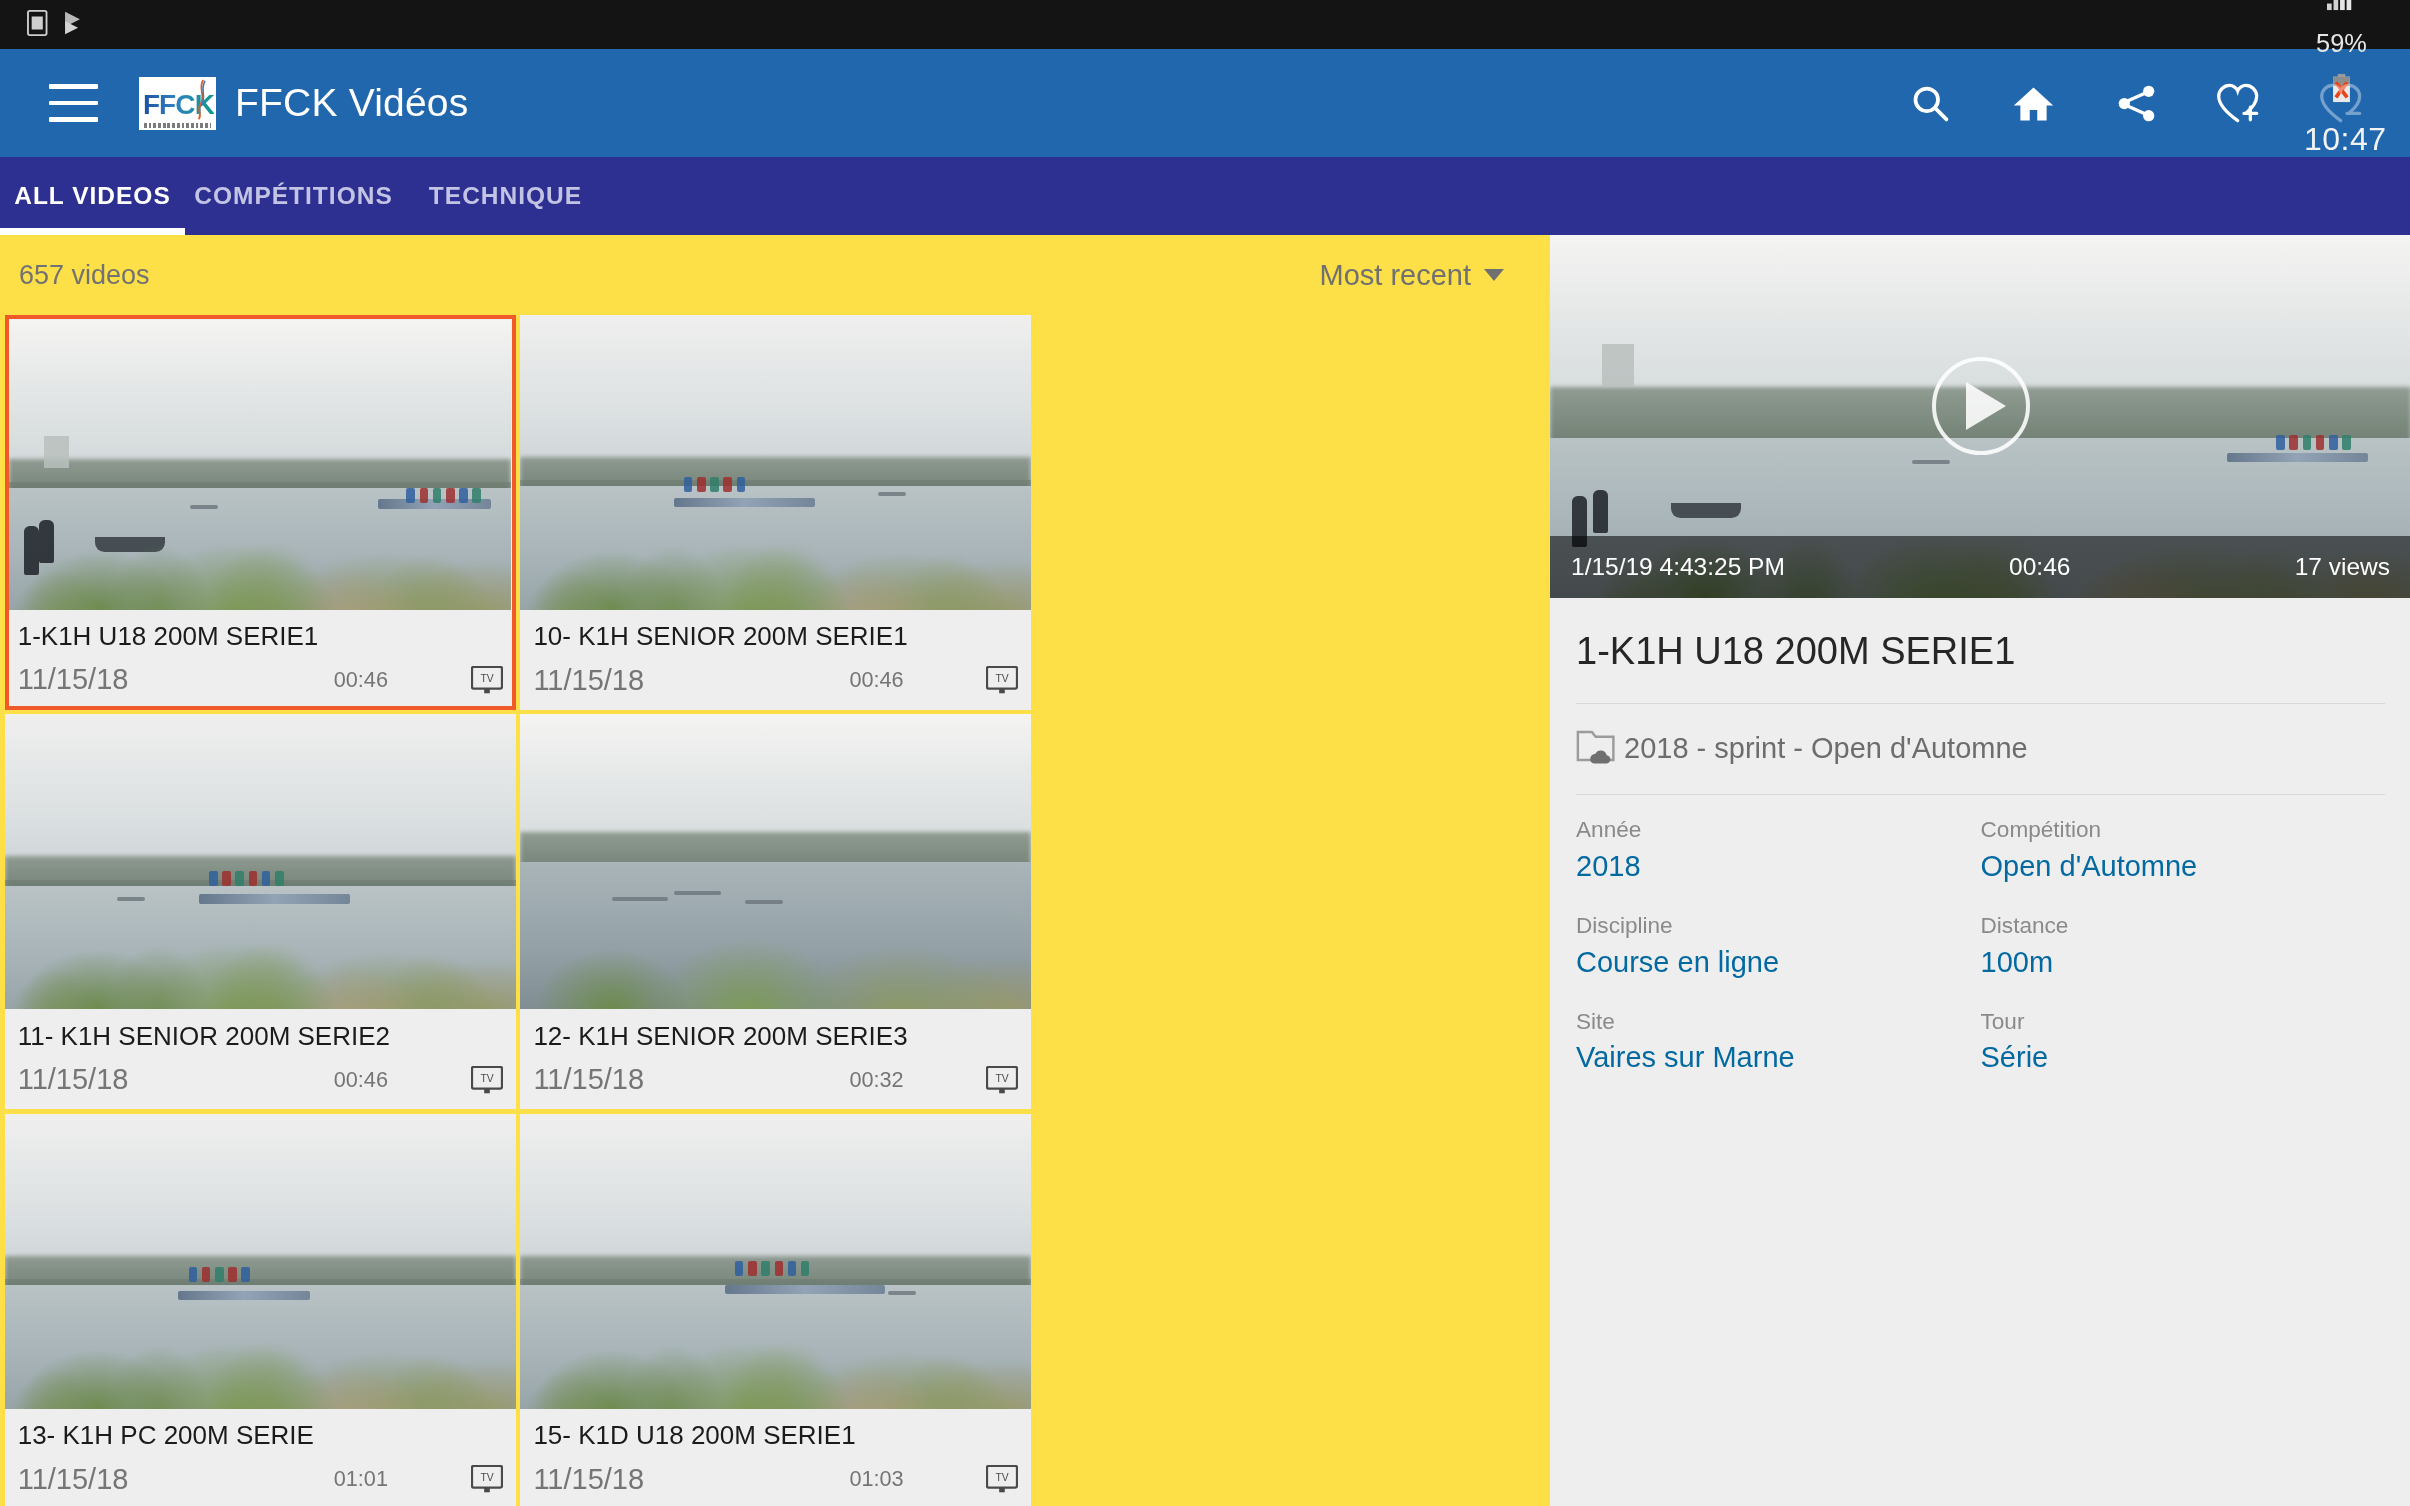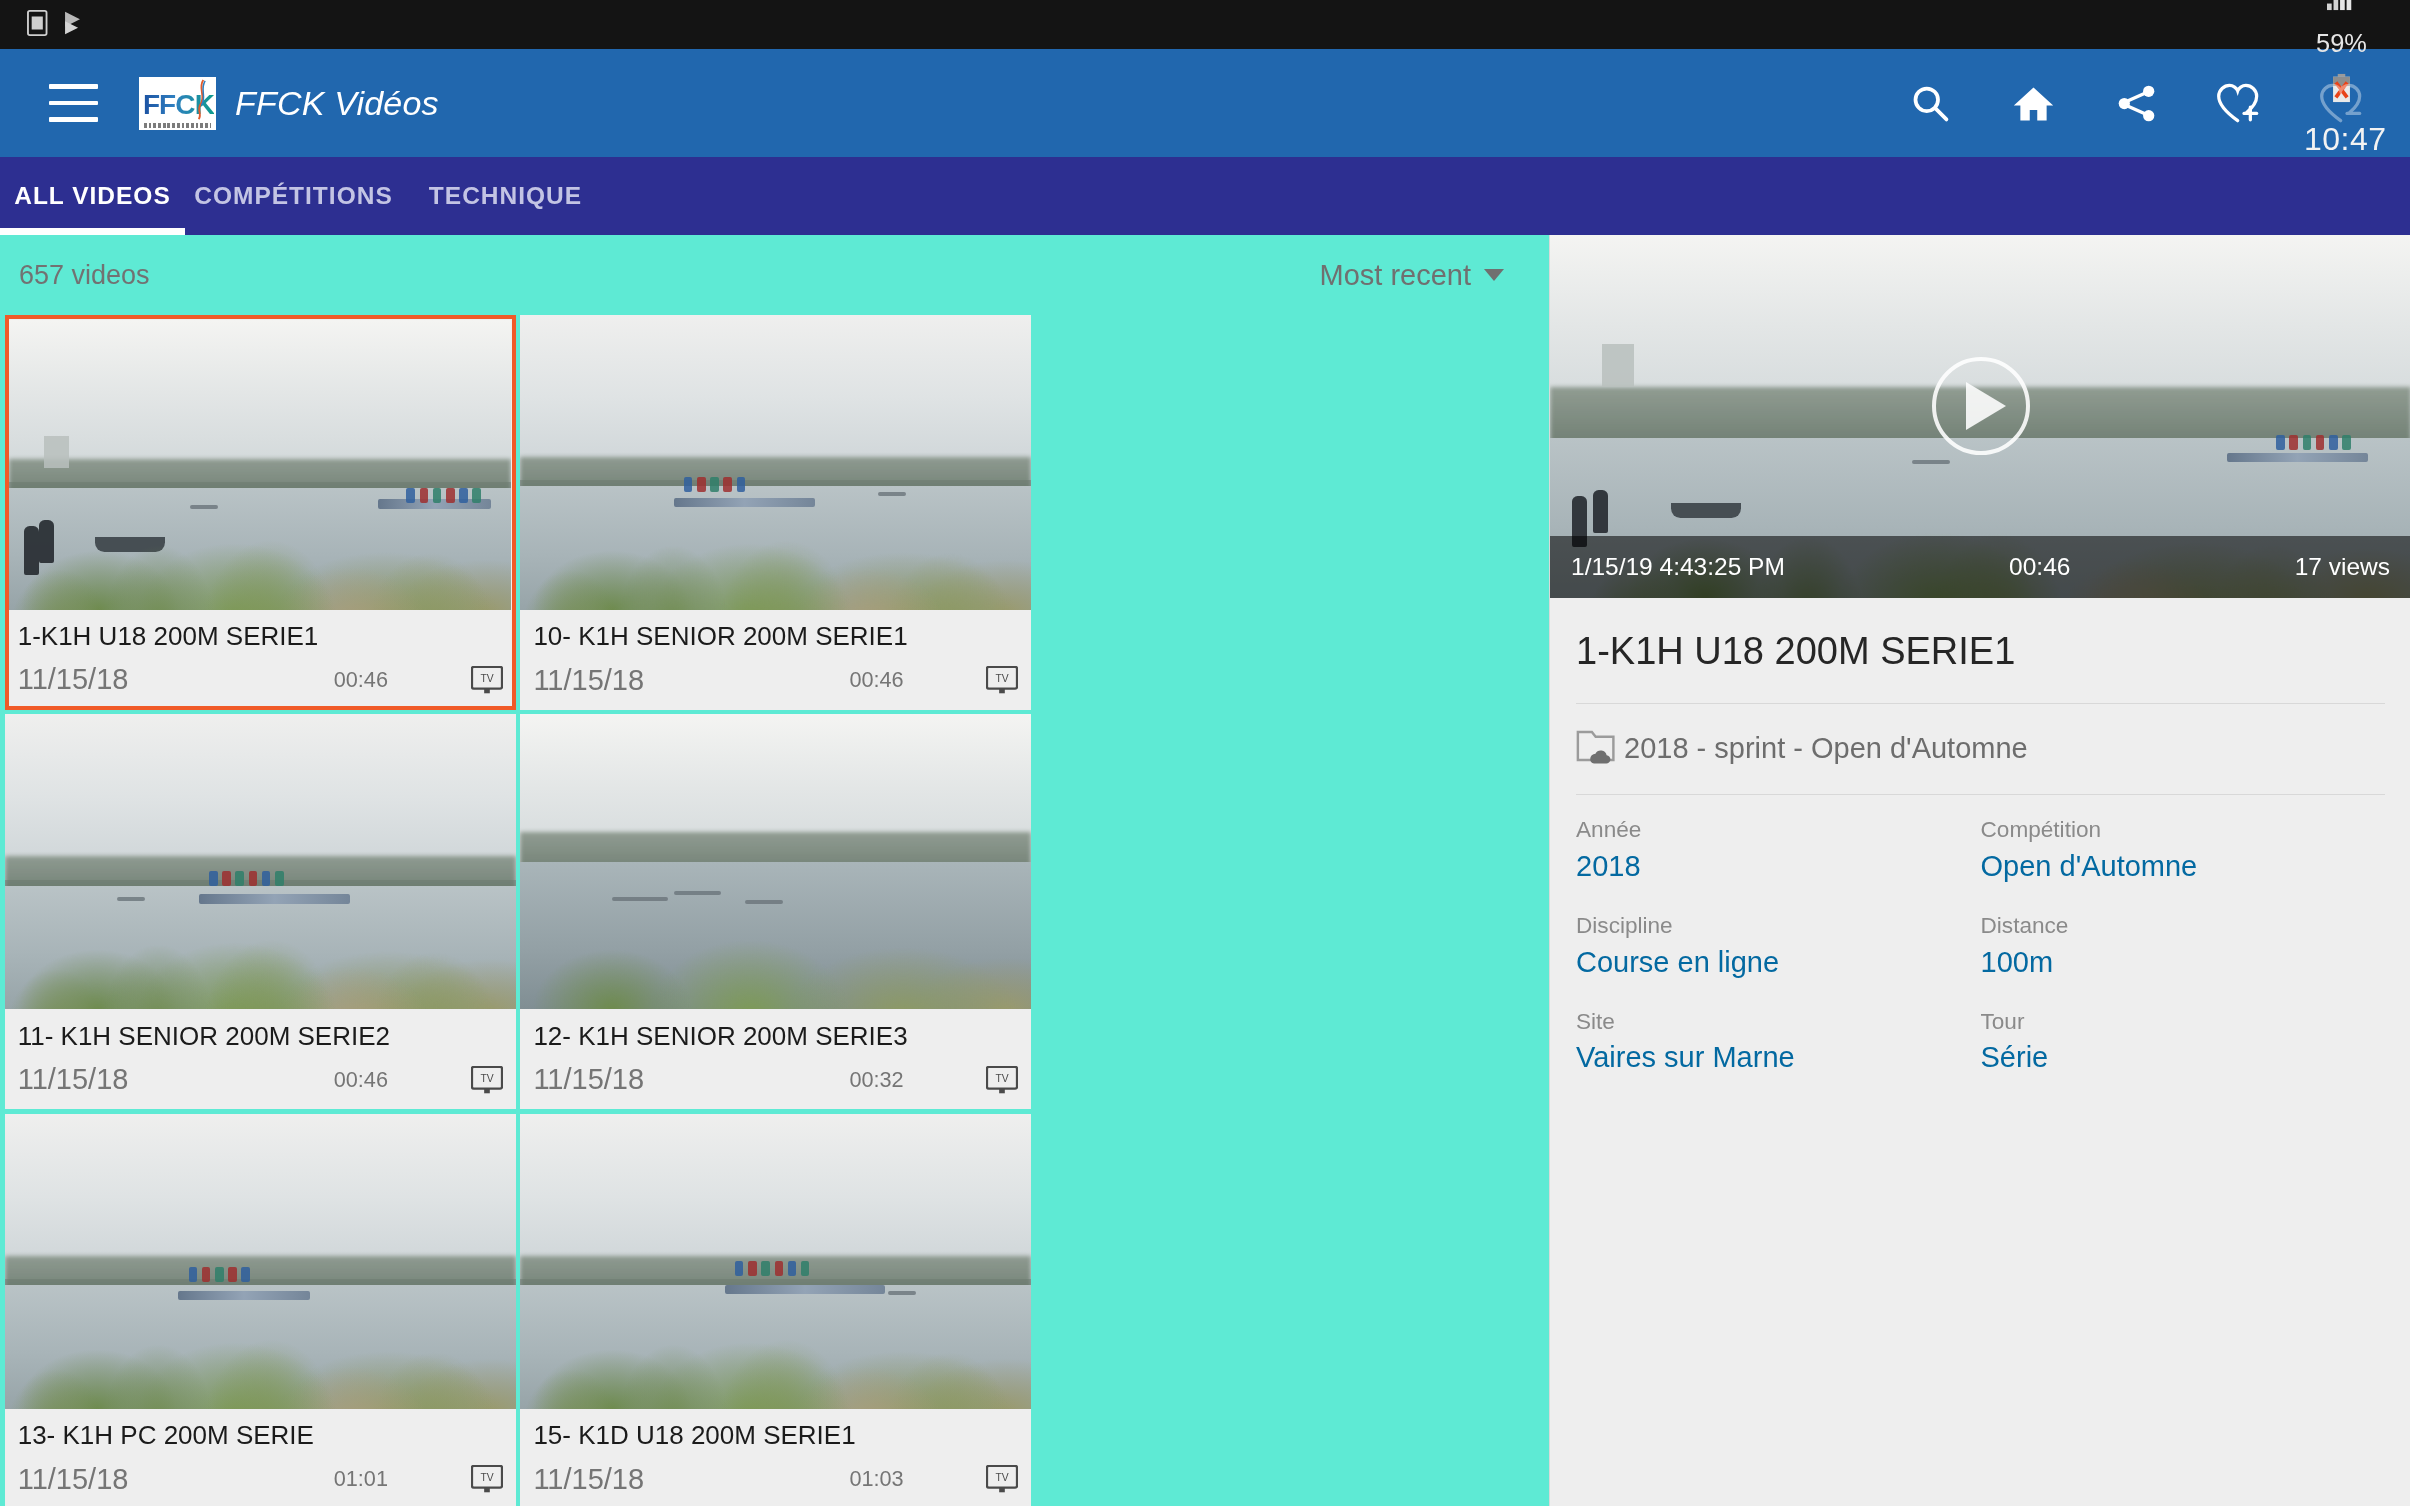--- a/index.html
+++ b/index.html
@@ -51,21 +51,21 @@
   }
   .logo-swoosh {
     position: absolute; right: 8.5px; top: 2.8px; width: 15px; height: 41px;
   }
   .logo-sub {
     position: absolute; bottom: 1.9px; left: 4.7px; right: 4.7px;
     height: 4.7px;
     background: repeating-linear-gradient(90deg, #444 0 2.8px, transparent 2.8px 4.7px);
     opacity: .7;
   }
-  .app-title { color: #ffffff; font-size: 34px; letter-spacing: 0.2px; font-style: italic; }
+  .app-title { color: #ffffff; font-size: 39px; letter-spacing: 0.2px; }
   .appbar-spacer { flex: 1; }
   .appbar-actions { display: flex; align-items: center; gap: 56px; padding-right: 9.4px; }
   .icon-btn { width: 47px; height: 47px; display: flex; align-items: center;
     justify-content: center; cursor: pointer; }
   .icon-btn.disabled { opacity: 0.38; cursor: default; }
 
   
   .tabbar {
     height: 78px; width: 100%;
     background: #2d2f91;
@@ -80,21 +80,21 @@
   .tab.active { color: #ffffff; }
   .tab.active::after {
     content: ""; position: absolute; left: 0; right: 0; bottom: 0;
     height: 6.6px; background: #ffffff;
   }
   .tab.t-comp { width: 217px; }
   .tab.t-tech { width: 207px; }
 
   
   .main { display: flex; height: calc(1507px - 49px - 108px - 78px); width: 100%; }
-  .left-pane { width: 1549px; background: #5eead4; position: relative; overflow: hidden; }
+  .left-pane { width: 1549px; background: #fde047; position: relative; overflow: hidden; }
   .right-pane { flex: 1; background: #eeeeee; border-left: 0.9px solid #d9d9d9;
     display: flex; flex-direction: column; overflow: hidden; }
 
   
   .list-header {
     height: 80px; display: flex; align-items: center;
     padding: 0 28px 0 19px;
   }
   .count-label { font-size: 27px; color: #727272; }
   .lh-spacer { flex: 1; }

